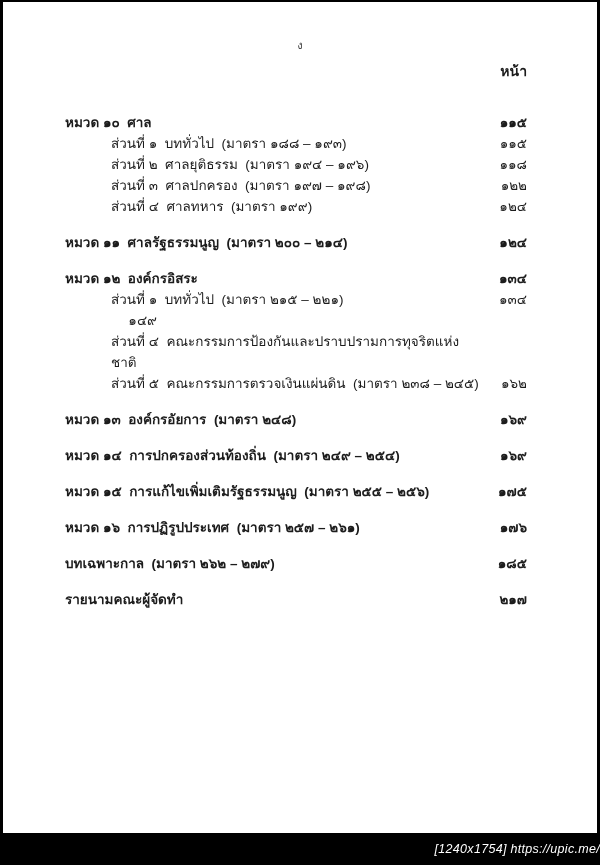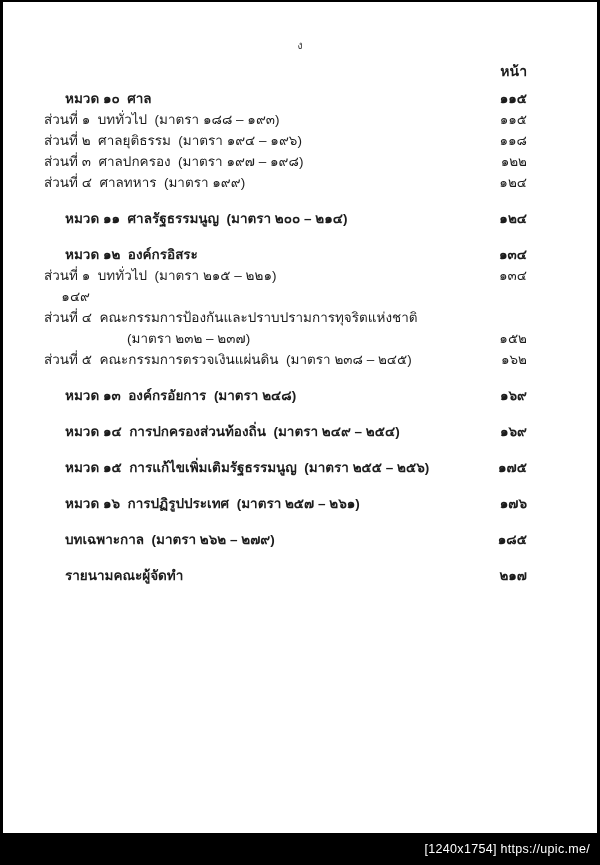--- a/index.html
+++ b/index.html
@@ -33,46 +33,47 @@
     letter-spacing:0.2px;
   }
   .page-col-label {
     margin-top:6px;
     padding-right:70px;
     text-align:right;
     font-size:14px;
     font-weight:700;
   }
 
-  .toc { margin-top:6px; }
+  .toc { margin-top:30px; }
   .toc-row {
     display:flex;
     align-items:baseline;
     line-height:21px;
     font-size:13.5px;
     padding-right:70px;
   }
   .toc-row .row-label { flex:1 1 auto; white-space:pre-wrap; }
   .toc-row .row-page  { flex:0 0 46px; text-align:right; white-space:pre; }
 
   .toc-row.lv0 { padding-left:62px; font-weight:700; }
-  .toc-row.lv1 { padding-left:41px; font-weight:400; }
+  .toc-row.lv1 { padding-left:108px; font-weight:400; }
   .toc-row.lv2 { padding-left:124px; font-weight:400; }
   .toc-row.lv0 { margin-top:15px; }
   .toc-row.lv0.first { margin-top:0; }
 
   .watermark-bar {
     position:absolute;
     left:0; right:0; bottom:0;
     height:32px;
     background:#000;
     display:flex;
     align-items:center;
     justify-content:flex-end;
-    padding-right:10px;
+    padding-right:0;
+    font-style:italic;
   }
   .watermark-text {
     color:#ffffff;
     font-size:12.5px;
     font-family:"Liberation Sans","DejaVu Sans",sans-serif;
     letter-spacing:0.3px;
   }
 </style>
 </head>
 <body>
@@ -118,24 +119,20 @@
     <span class="row-label">ส่วนที่ ๑  บททั่วไป  (มาตรา ๒๑๕ – ๒๒๑)</span>
     <span class="row-page">๑๓๔</span>
   </div>
         <div class="toc-row lv1">
     <span class="row-page">๑๔๙</span>
   </div>
         <div class="toc-row lv1">
     <span class="row-label">ส่วนที่ ๔  คณะกรรมการป้องกันและปราบปรามการทุจริตแห่งชาติ</span>
     <span class="row-page"></span>
   </div>
-        <div class="toc-row lv2">
-    <span class="row-label">(มาตรา ๒๓๒ – ๒๓๗)</span>
-    <span class="row-page">๑๕๒</span>
-  </div>
         <div class="toc-row lv1">
     <span class="row-label">ส่วนที่ ๕  คณะกรรมการตรวจเงินแผ่นดิน  (มาตรา ๒๓๘ – ๒๔๕)</span>
     <span class="row-page">๑๖๒</span>
   </div>
         <div class="toc-row lv0">
     <span class="row-label">หมวด ๑๓  องค์กรอัยการ  (มาตรา ๒๔๘)</span>
     <span class="row-page">๑๖๙</span>
   </div>
         <div class="toc-row lv0">
     <span class="row-label">หมวด ๑๔  การปกครองส่วนท้องถิ่น  (มาตรา ๒๔๙ – ๒๕๔)</span>

